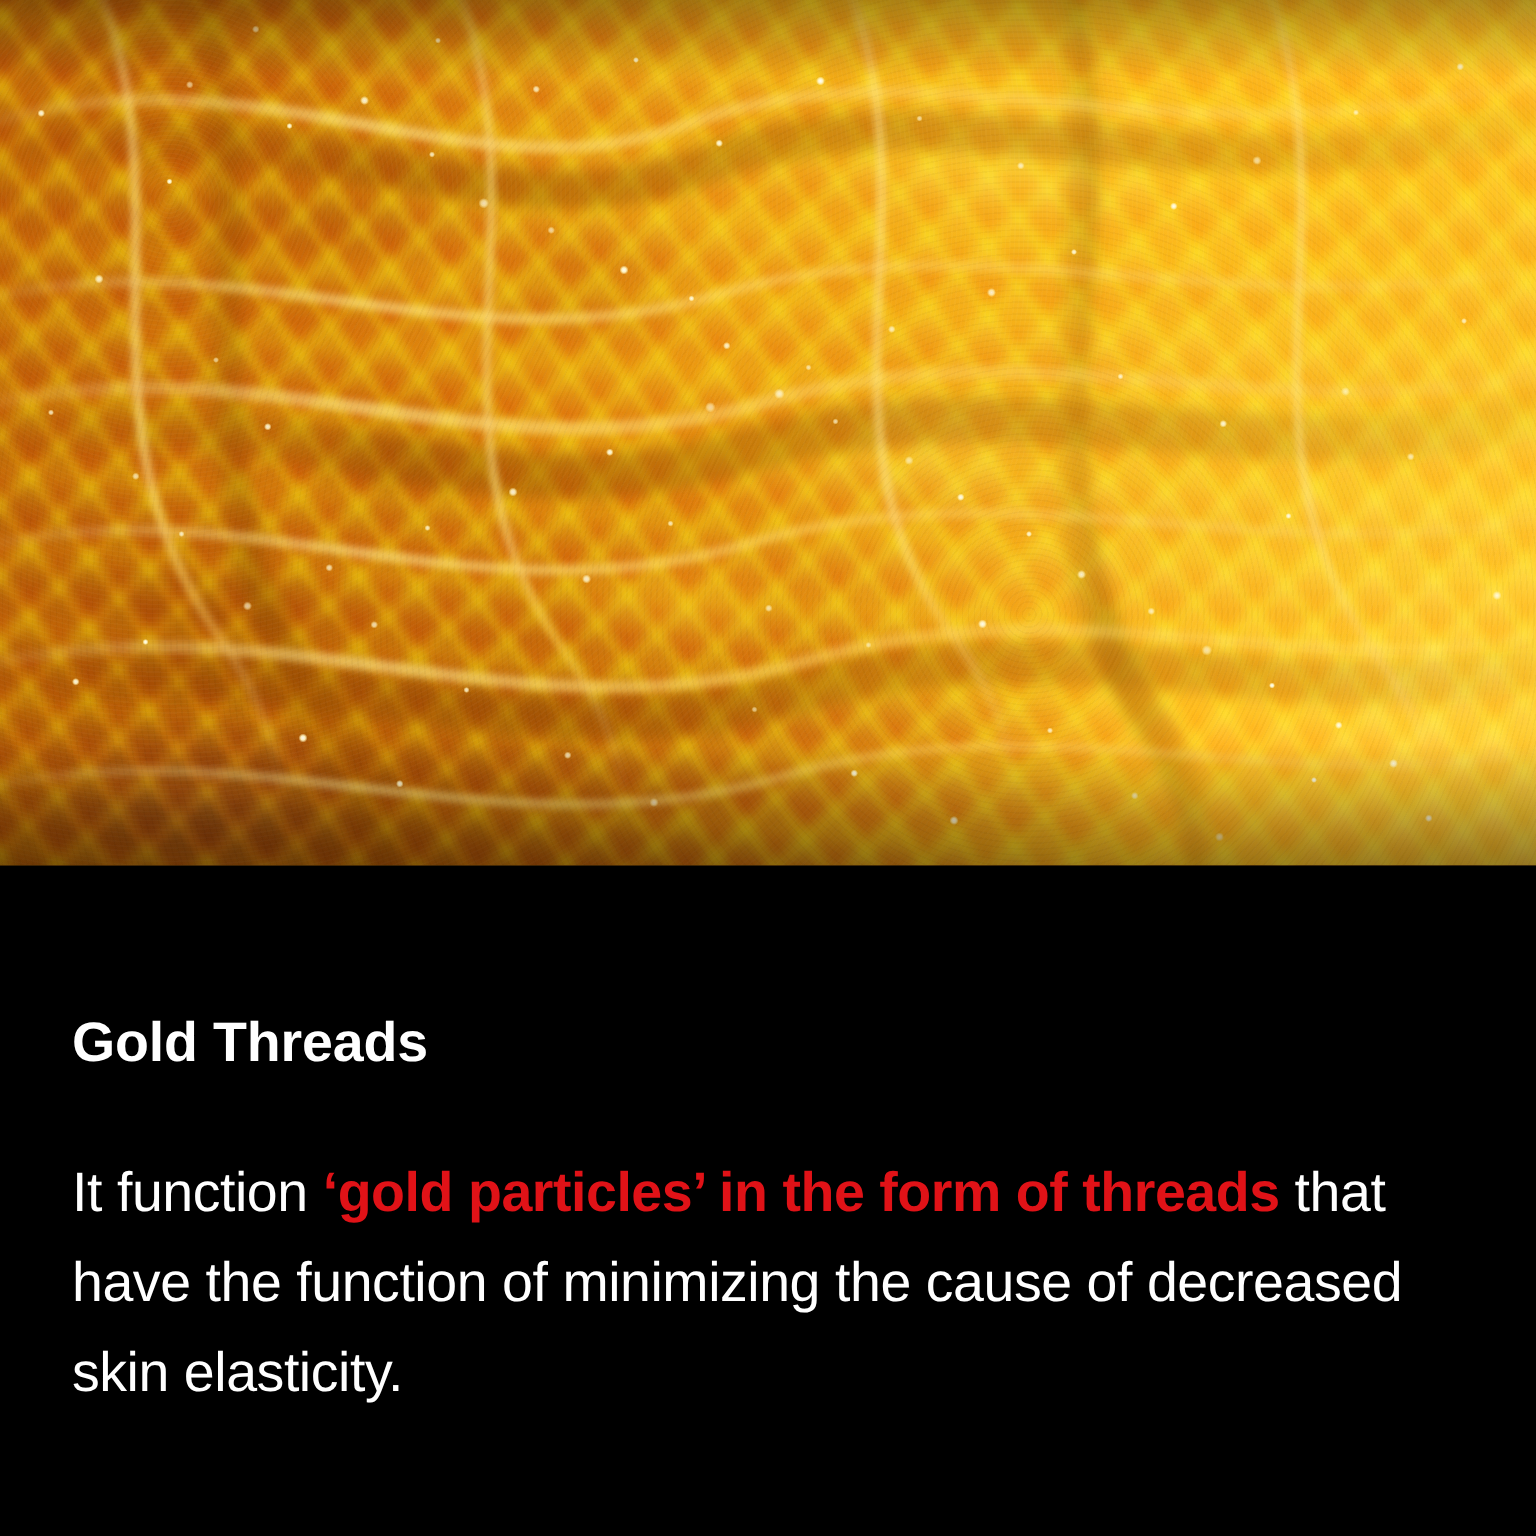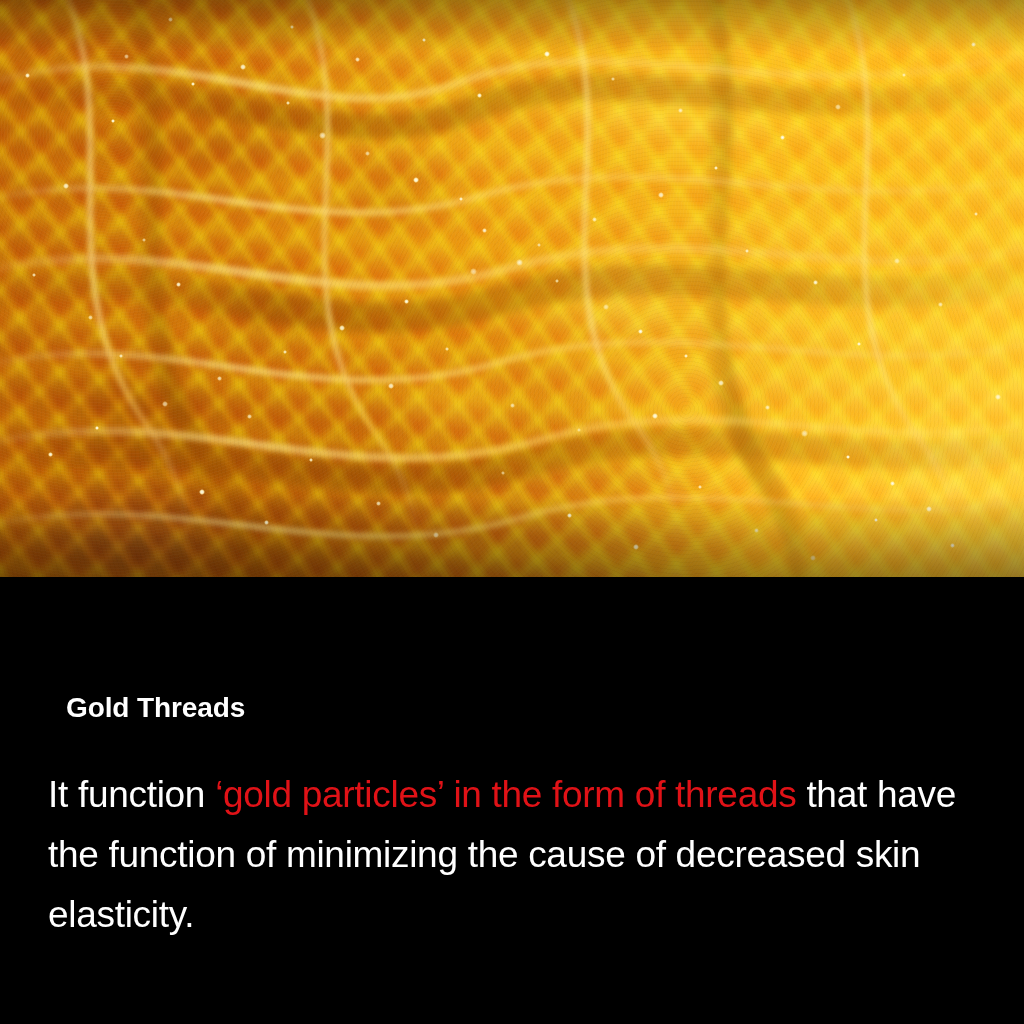--- a/index.html
+++ b/index.html
@@ -160,22 +160,22 @@
     top: 577px;
     width: 1024px;
     height: 447px;
     background: #000000;
   }
 
   .panel-title {
     position: absolute;
     left: 48px;
     top: 99px;
-    margin: 18px;
-    font-size: 28px;
+    margin: 0;
+    font-size: 37px;
     line-height: 1;
     font-weight: 700;
     color: #ffffff;
     letter-spacing: -0.1px;
     white-space: nowrap;
   }
 
   .panel-body {
     position: absolute;
     left: 48px;
@@ -184,21 +184,21 @@
     margin: 0;
     font-size: 37px;
     line-height: 60px;
     font-weight: 400;
     color: #ffffff;
     letter-spacing: -0.3px;
   }
 
   .hl {
     color: #e01217;
-    font-weight: 400;
+    font-weight: 700;
   }
 </style>
 </head>
 <body>
 
 <div class="card">
 
   <div class="hero">
     <div class="hero-base"></div>
     <div class="hero-blobs"></div>

